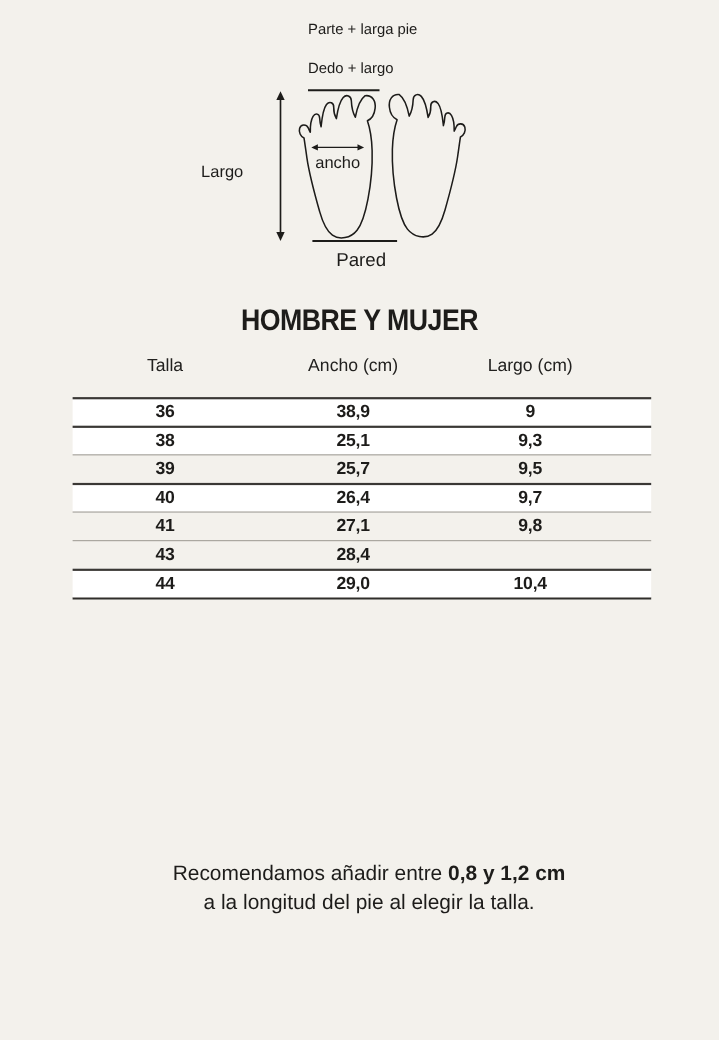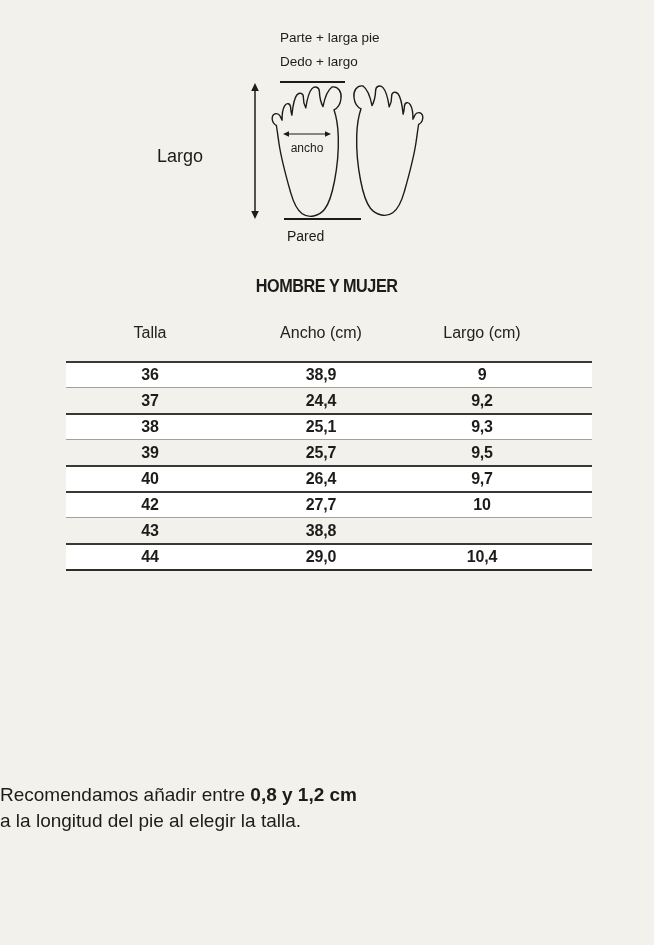--- a/index.html
+++ b/index.html
@@ -1,42 +1,42 @@
 <!DOCTYPE html>
 <html><head>
 <meta charset="utf-8">
 <style>
   html,body{margin:0;padding:0;}
   body{background:#f3f1ec;font-family:"Liberation Sans","DejaVu Sans",sans-serif;color:#1d1c1a;}
   #page{position:relative;width:654px;height:945px;background:#f3f1ec;overflow:hidden;margin:0 auto;}
 
   
   .diag-label{position:absolute;font-size:13.5px;line-height:19px;color:#1d1c1a;letter-spacing:0;}
-  .lbl-parte{left:280px;top:28px;}
+  .lbl-parte{left:280px;top:17px;}
   .lbl-dedo{left:280px;top:52px;}
-  .lbl-largo{left:157px;top:147px;width:90px;text-align:left;font-size:18px;}
-  .lbl-ancho{left:277px;top:139px;width:60px;text-align:center;font-size:12px;}
-  .lbl-pared{left:287px;top:227px;width:64px;text-align:left;font-size:14px;}
+  .lbl-largo{left:157px;top:147px;width:90px;text-align:center;font-size:15px;}
+  .lbl-ancho{left:277px;top:139px;width:60px;text-align:center;font-size:15px;}
+  .lbl-pared{left:287px;top:227px;width:64px;text-align:right;font-size:17px;}
   svg.diagram{position:absolute;left:200px;top:75px;}
 
   
-  .title{position:absolute;left:0;right:0;top:276px;text-align:center;font-size:18px;font-weight:bold;letter-spacing:-0.5px;}
+  .title{position:absolute;left:0;right:0;top:276px;text-align:center;font-size:27px;font-weight:bold;letter-spacing:-0.5px;}
   .title span{display:inline-block;transform:scaleX(0.9);transform-origin:center;white-space:nowrap;}
 
   
   .size-table{position:absolute;left:66px;top:324px;width:526px;}
   .tgrid{display:grid;grid-template-columns:168px 174px 148px auto;align-items:center;text-align:center;}
   .thead{height:37px;align-items:end;padding-bottom:20px;box-sizing:border-box;font-size:16px;font-weight:normal;color:#22211f;}
   .tbody{border-bottom:2px solid #2f2e2b;}
   .trow{height:26px;box-sizing:border-box;font-size:16px;font-weight:700;letter-spacing:-0.2px;}
   .trow.even{background:#ffffff;border-top:2px solid #3a3835;}
   .trow.odd{background:transparent;border-top:1.5px solid #a3a09a;}
 
   
-  .footer-note{position:absolute;left:0;right:0;top:782px;font-size:19px;line-height:26px;color:#1d1c1a;}
+  .footer-note{position:absolute;left:0;right:0;top:782px;text-align:center;font-size:19px;line-height:26px;color:#1d1c1a;padding-left:17px;}
   .footer-note strong{font-weight:bold;}
 </style>
 </head>
 <body>
 
 <div id="page">
 
   <div class="diag-label lbl-parte">Parte + larga pie</div>
   <div class="diag-label lbl-dedo">Dedo + largo</div>
   <div class="diag-label lbl-largo">Largo</div>
@@ -75,53 +75,47 @@
       <div>Largo (cm)</div>
       <div></div>
     </div>
     <div class="tbody">
         <div class="tgrid trow even">
           <div>36</div>
           <div>38,9</div>
           <div>9</div>
           <div></div>
         </div>
-        <div class="tgrid trow odd">
-          <div>37</div>
-          <div>24,4</div>
-          <div>9,2</div>
-          <div></div>
-        </div>
         <div class="tgrid trow even">
           <div>38</div>
           <div>25,1</div>
           <div>9,3</div>
           <div></div>
         </div>
         <div class="tgrid trow odd">
           <div>39</div>
           <div>25,7</div>
           <div>9,5</div>
           <div></div>
         </div>
         <div class="tgrid trow even">
           <div>40</div>
           <div>26,4</div>
           <div>9,7</div>
           <div></div>
         </div>
-        <div class="tgrid trow even">
-          <div>42</div>
-          <div>27,7</div>
-          <div>10</div>
+        <div class="tgrid trow odd">
+          <div>41</div>
+          <div>27,1</div>
+          <div>9,8</div>
           <div></div>
         </div>
         <div class="tgrid trow odd">
           <div>43</div>
-          <div>38,8</div>
+          <div>28,4</div>
           <div></div>
         </div>
         <div class="tgrid trow even">
           <div>44</div>
           <div>29,0</div>
           <div>10,4</div>
           <div></div>
         </div>
       </div>
   </div>

